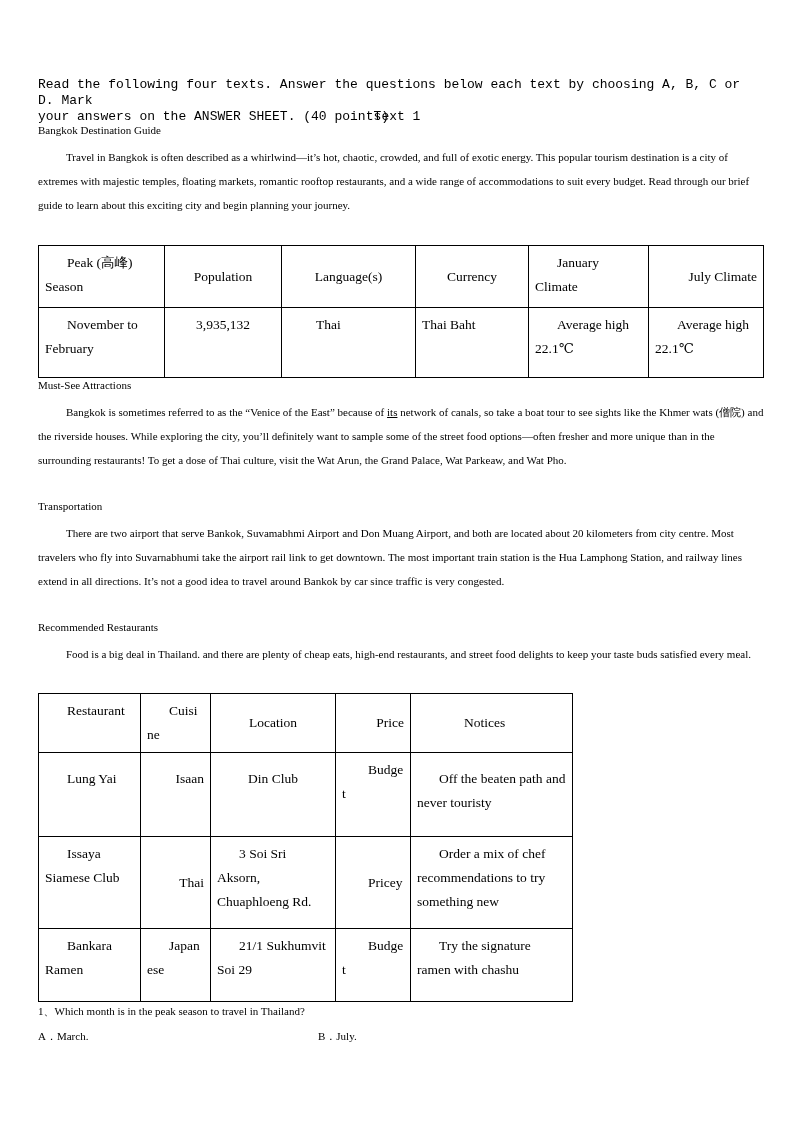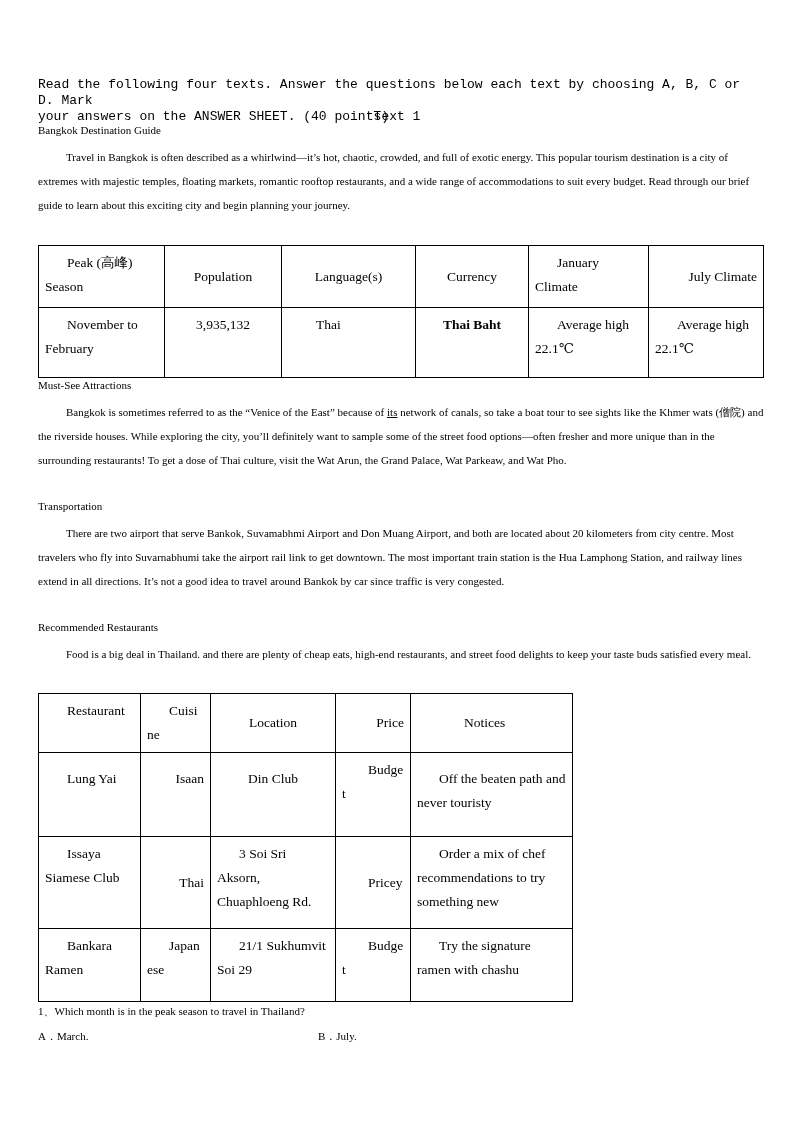--- a/index.html
+++ b/index.html
@@ -34,21 +34,21 @@
     <td style="width:104px; text-align:center; vertical-align:middle; padding-top:0;">Population</td>
     <td style="width:121px; text-align:center; vertical-align:middle; padding-top:0;">Language(s)</td>
     <td style="width:100px; text-align:center; vertical-align:middle; padding-top:0;">Currency</td>
     <td style="width:107px;" class="ind">January Climate</td>
     <td style="text-align:right; vertical-align:middle; padding-top:0;">July Climate</td>
   </tr>
   <tr>
     <td class="ind">November to February</td>
     <td style="text-align:center;">3,935,132</td>
     <td style="padding-left:34px;">Thai</td>
-    <td style="text-align:center;font-weight:bold;">Thai Baht</td>
+    <td style="text-align:left;">Thai Baht</td>
     <td class="ind">Average high 22.1℃</td>
     <td class="ind">Average high 22.1℃</td>
   </tr>
 </tbody>
   </table>
 
 <div class="abs serif heading" style="top:379px;">Must-See Attractions</div>
 <div class="abs serif para" style="top:400px;"><span>Bangkok is sometimes referred to as the “Venice of the East” because of </span><span class="u">its</span><span> network of canals, so take a boat tour to see sights like the Khmer wats (僧院) and the riverside houses. While exploring the city, you’ll definitely want to sample some of the street food options—often fresher and more unique than in the surrounding restaurants! To get a dose of Thai culture, visit the Wat Arun, the Grand Palace, Wat Parkeaw, and Wat Pho.</span></div>
 
 <div class="abs serif heading" style="top:500px;">Transportation</div>

